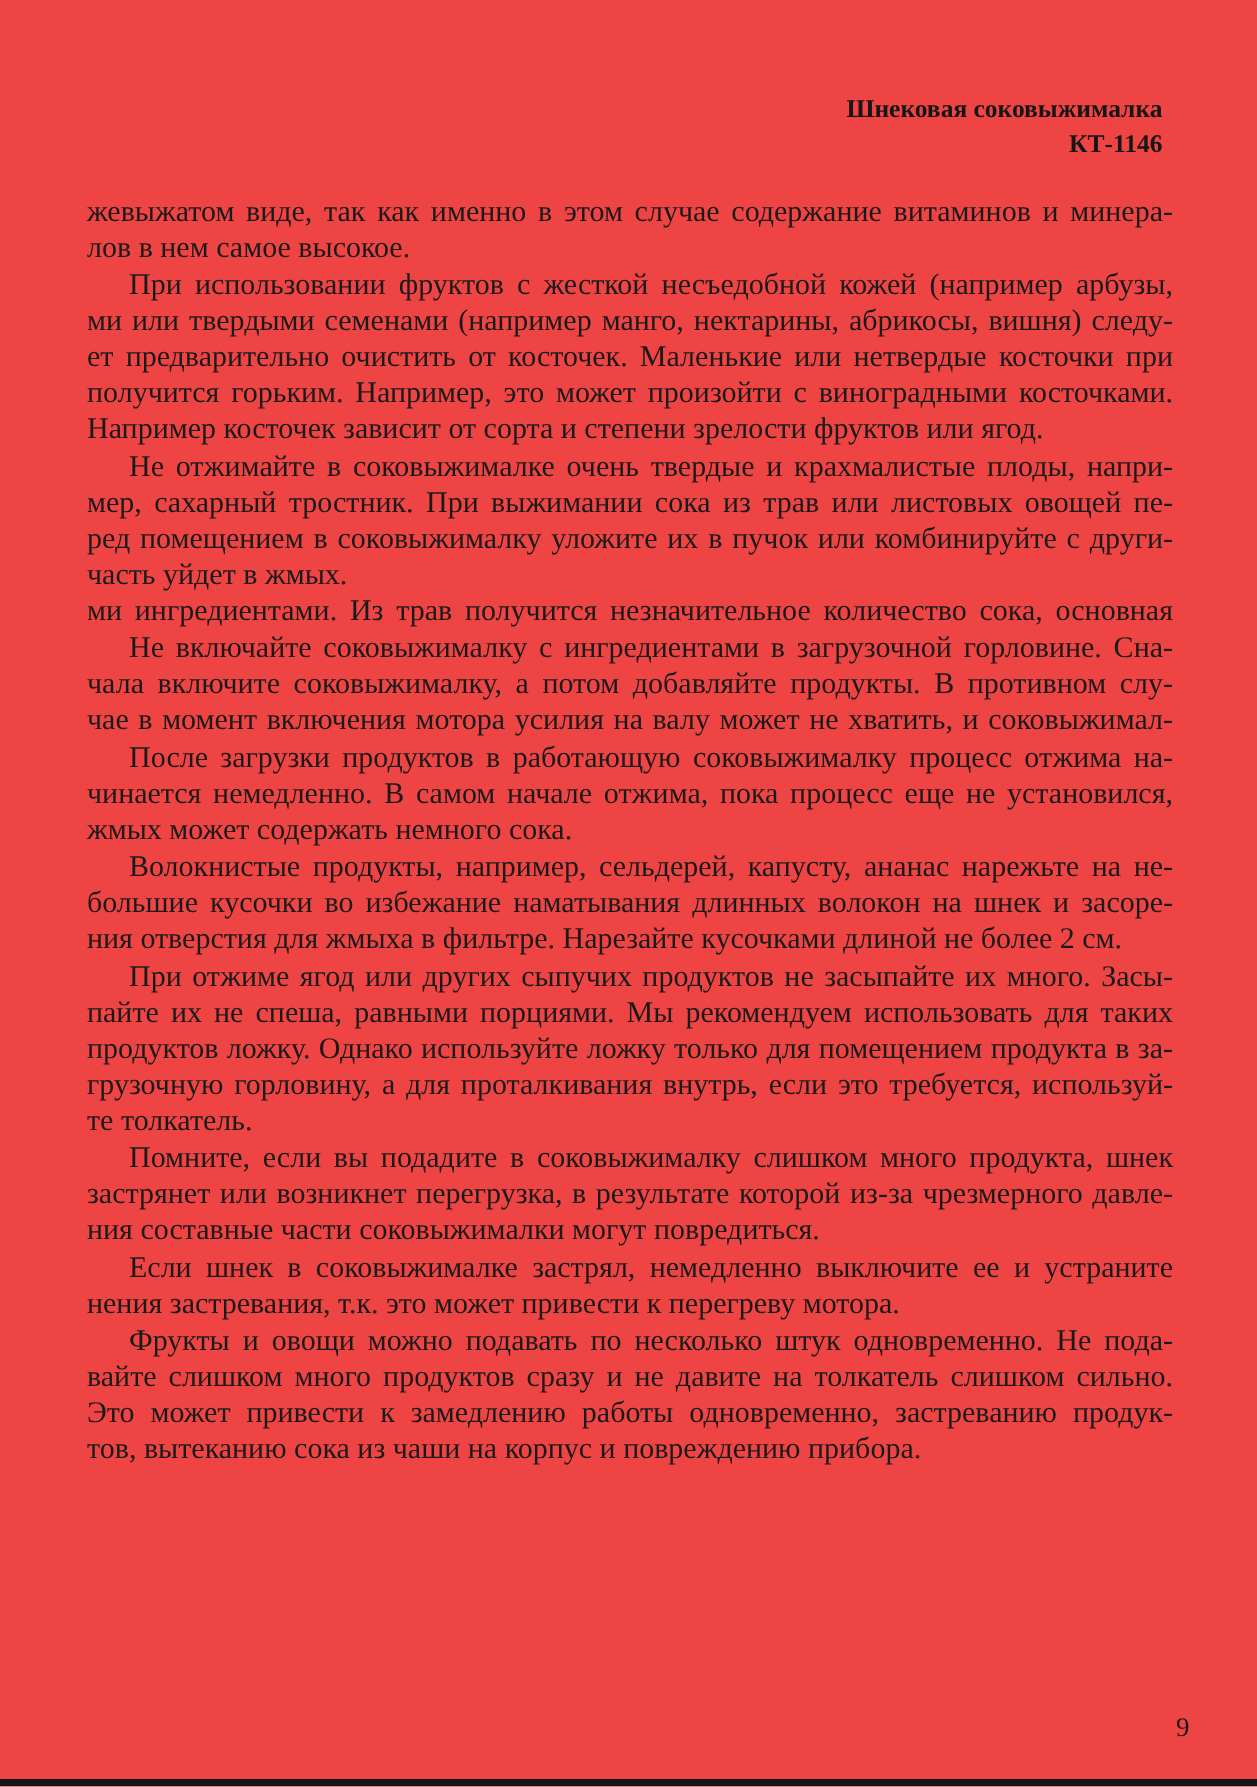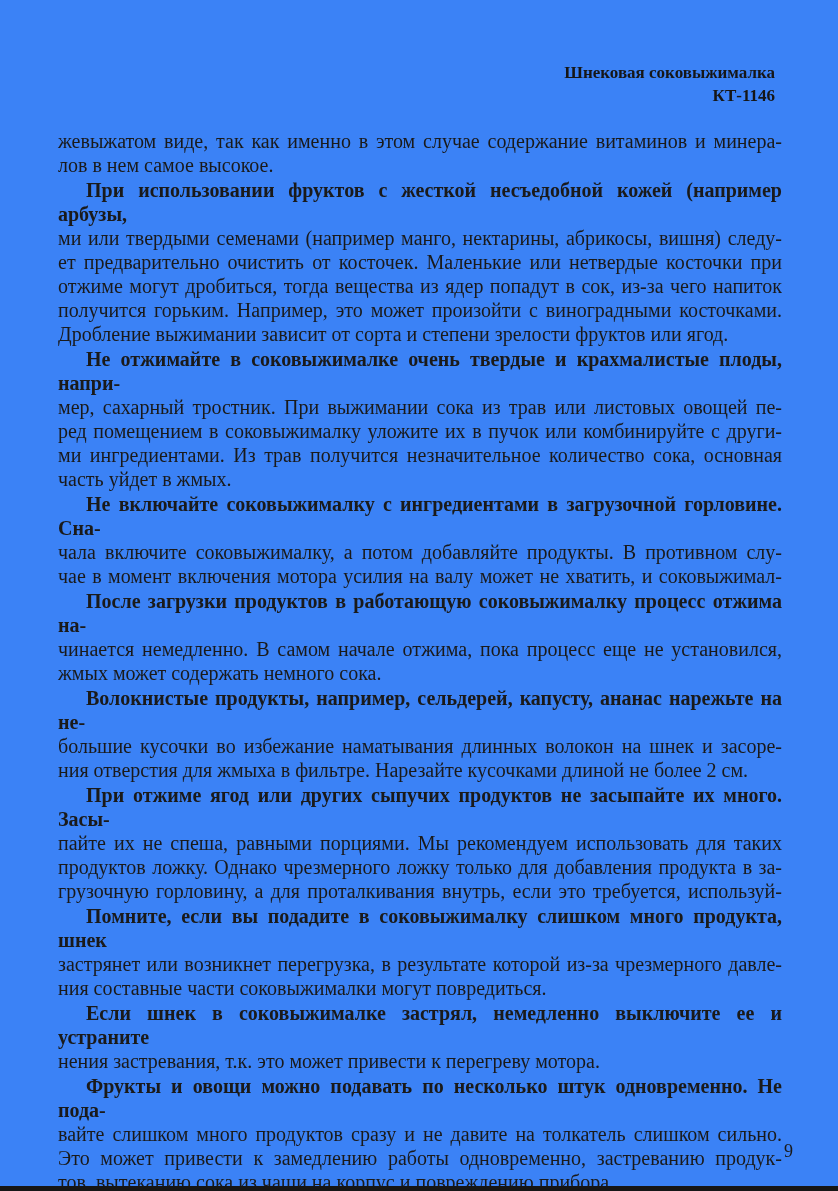--- a/index.html
+++ b/index.html
@@ -4,21 +4,21 @@
 <style>
   html, body {
     margin: 0;
     padding: 0;
     background: #e9e9e9;
   }
   .page {
     position: relative;
     width: 838px;
     height: 1191px;
-    background: #3b82f6;
+    background: #ef4444;
     color: #1a1a1a;
     font-family: "Liberation Serif", "DejaVu Serif", serif;
     overflow: hidden;
     margin: 0 auto;
   }
   .header {
     position: absolute;
     top: 61px;
     right: 63px;
     text-align: right;
@@ -44,21 +44,20 @@
     display: block;
     text-align: justify;
     text-align-last: justify;
     white-space: normal;
   }
   .line.last {
     text-align-last: left;
   }
   .line.indent {
     text-indent: 28px;
-    font-weight: bold;
   }
   .page-number {
     position: absolute;
     top: 1140px;
     right: 45px;
     font-size: 18px;
     line-height: 22px;
     color: #1a1a1a;
   }
   .bottom-edge {
@@ -81,51 +80,51 @@
 
   <div class="body-text">
       <p class="para">
         <span class="line">жевыжатом виде, так как именно в этом случае содержание витаминов и минера-</span>
         <span class="line last">лов в нем самое высокое.</span>
       </p>
       <p class="para">
         <span class="line indent">При использовании фруктов с жесткой несъедобной кожей (например арбузы,</span>
         <span class="line">ми или твердыми семенами (например манго, нектарины, абрикосы, вишня) следу-</span>
         <span class="line">ет предварительно очистить от косточек. Маленькие или нетвердые косточки при</span>
-        <span class="line">отжиме могут дробиться, тогда вещества из ядер попадут в сок, из-за чего напиток</span>
         <span class="line">получится горьким. Например, это может произойти с виноградными косточками.</span>
-        <span class="line last">Дробление выжимании зависит от сорта и степени зрелости фруктов или ягод.</span>
+        <span class="line last">Например косточек зависит от сорта и степени зрелости фруктов или ягод.</span>
       </p>
       <p class="para">
         <span class="line indent">Не отжимайте в соковыжималке очень твердые и крахмалистые плоды, напри-</span>
         <span class="line">мер, сахарный тростник. При выжимании сока из трав или листовых овощей пе-</span>
         <span class="line">ред помещением в соковыжималку уложите их в пучок или комбинируйте с други-</span>
+        <span class="line last">часть уйдет в жмых.</span>
         <span class="line">ми ингредиентами. Из трав получится незначительное количество сока, основная</span>
-        <span class="line last">часть уйдет в жмых.</span>
       </p>
       <p class="para">
         <span class="line indent">Не включайте соковыжималку с ингредиентами в загрузочной горловине. Сна-</span>
         <span class="line">чала включите соковыжималку, а потом добавляйте продукты. В противном слу-</span>
         <span class="line">чае в момент включения мотора усилия на валу может не хватить, и соковыжимал-</span>
       </p>
       <p class="para">
         <span class="line indent">После загрузки продуктов в работающую соковыжималку процесс отжима на-</span>
         <span class="line">чинается немедленно. В самом начале отжима, пока процесс еще не установился,</span>
         <span class="line last">жмых может содержать немного сока.</span>
       </p>
       <p class="para">
         <span class="line indent">Волокнистые продукты, например, сельдерей, капусту, ананас нарежьте на не-</span>
         <span class="line">большие кусочки во избежание наматывания длинных волокон на шнек и засоре-</span>
         <span class="line last">ния отверстия для жмыха в фильтре. Нарезайте кусочками длиной не более 2 см.</span>
       </p>
       <p class="para">
         <span class="line indent">При отжиме ягод или других сыпучих продуктов не засыпайте их много. Засы-</span>
         <span class="line">пайте их не спеша, равными порциями. Мы рекомендуем использовать для таких</span>
-        <span class="line">продуктов ложку. Однако чрезмерного ложку только для добавления продукта в за-</span>
+        <span class="line">продуктов ложку. Однако используйте ложку только для помещением продукта в за-</span>
         <span class="line">грузочную горловину, а для проталкивания внутрь, если это требуется, используй-</span>
+        <span class="line last">те толкатель.</span>
       </p>
       <p class="para">
         <span class="line indent">Помните, если вы подадите в соковыжималку слишком много продукта, шнек</span>
         <span class="line">застрянет или возникнет перегрузка, в результате которой из-за чрезмерного давле-</span>
         <span class="line last">ния составные части соковыжималки могут повредиться.</span>
       </p>
       <p class="para">
         <span class="line indent">Если шнек в соковыжималке застрял, немедленно выключите ее и устраните</span>
         <span class="line last">нения застревания, т.к. это может привести к перегреву мотора.</span>
       </p>

